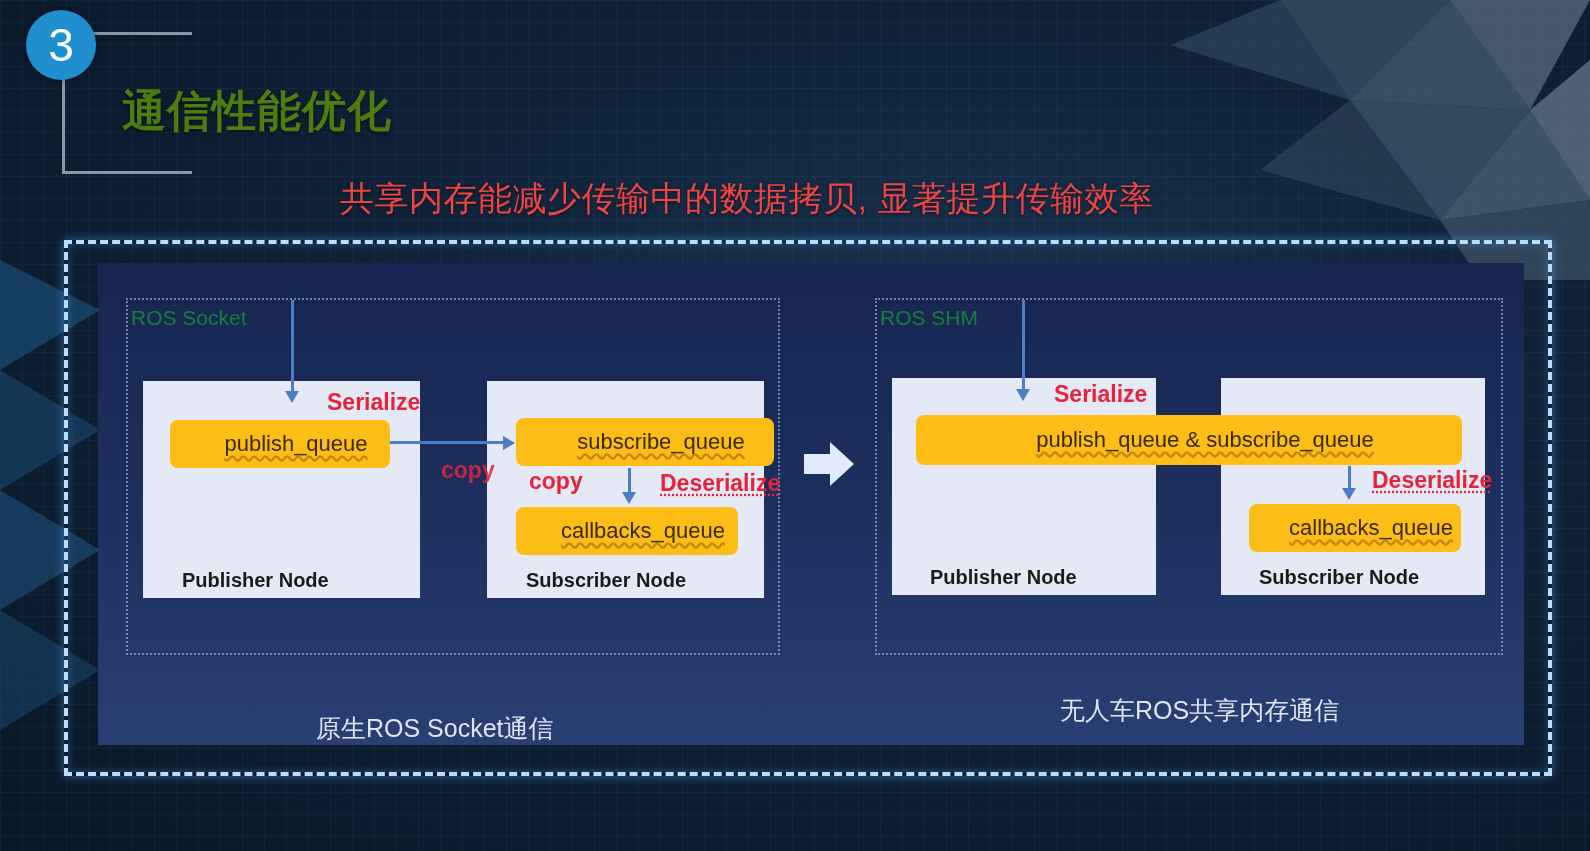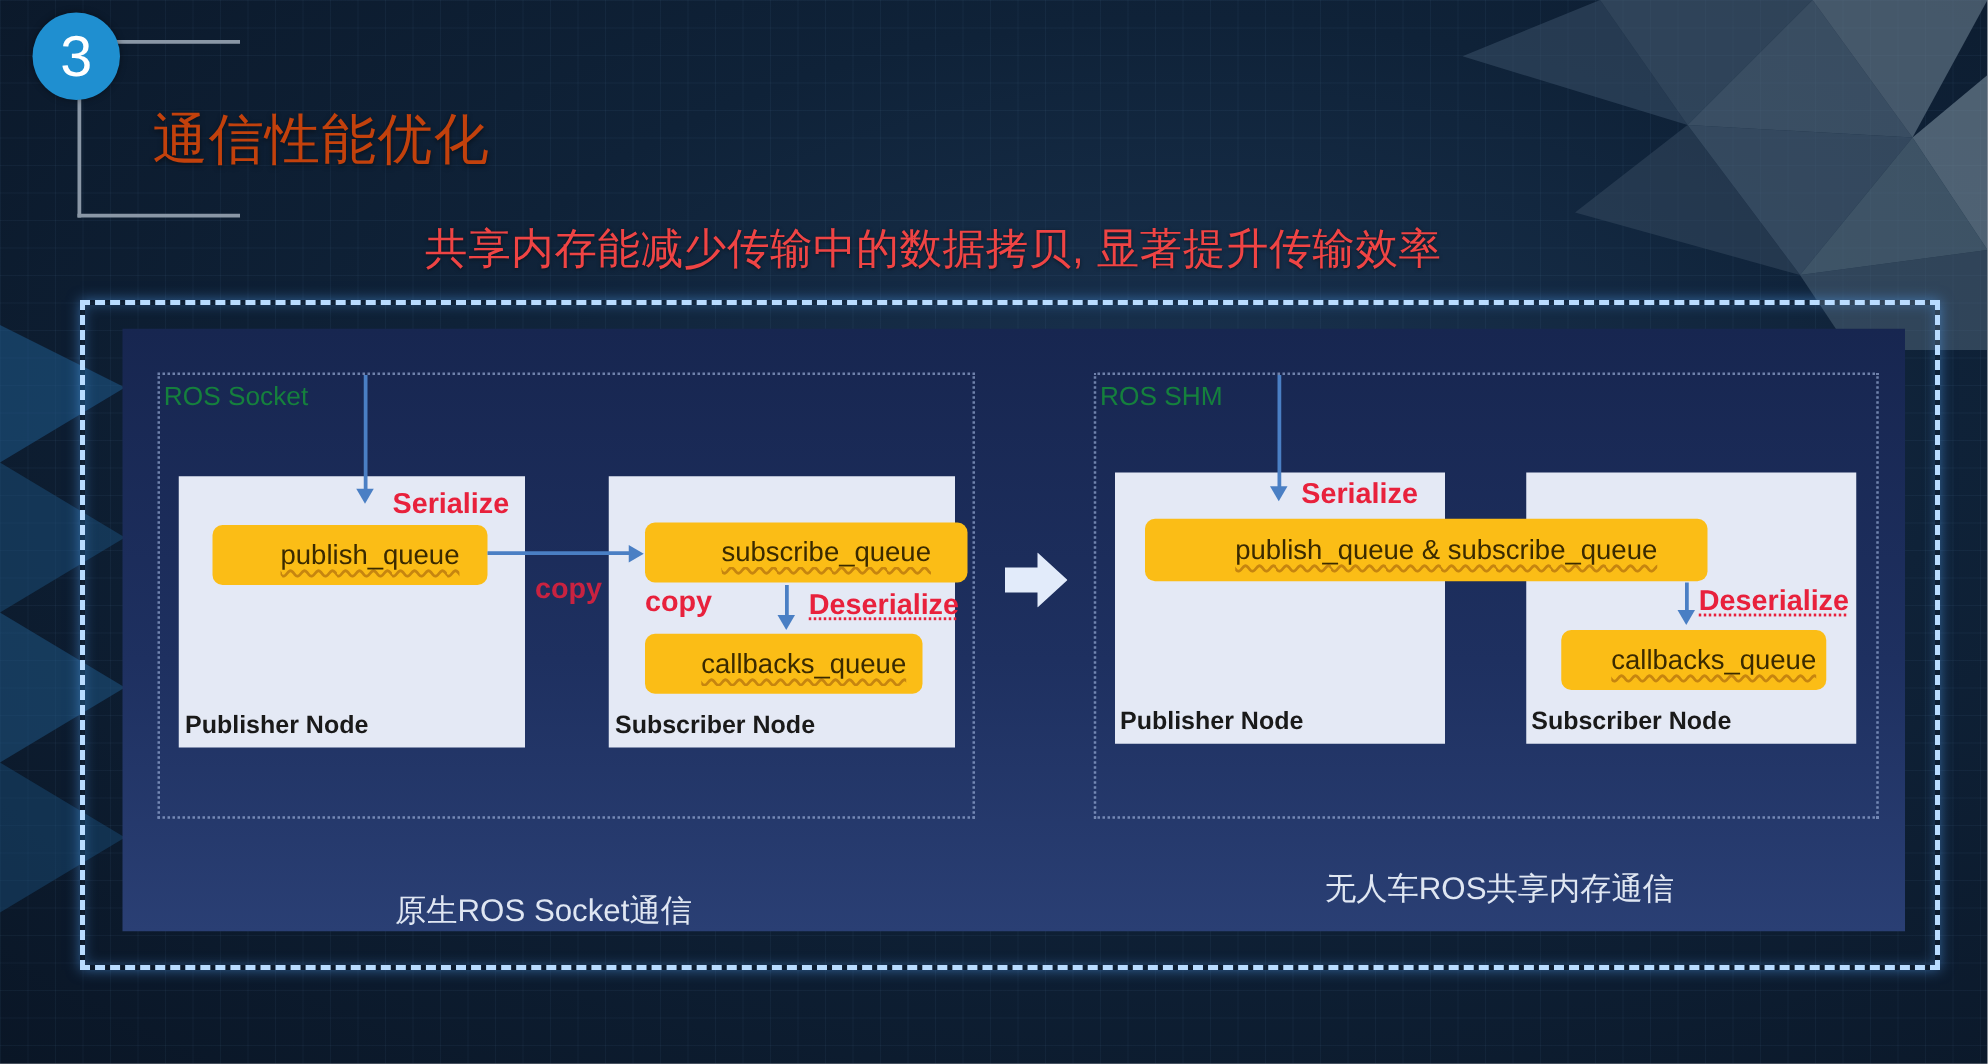--- a/index.html
+++ b/index.html
@@ -23,21 +23,21 @@
   .badge {
     position:absolute; left:26px; top:10px; width:70px; height:70px; border-radius:50%;
     background:#1f8fd0; color:#fff; font-size:46px; line-height:70px; text-align:center;
     box-shadow: 0 0 6px rgba(0,0,0,0.4);
   }
   .bracket {
     position:absolute; left:62px; top:32px; width:130px; height:142px;
     border:3px solid #8a97a6; border-right:none; box-sizing:border-box;
   }
   .title {
-    position:absolute; left:122px; top:82px; color:#c2410c; font-size:44px; font-weight:normal;
+    position:absolute; left:122px; top:82px; color:#4d7c0f; font-size:44px; font-weight:bold;
     letter-spacing:1px; text-shadow:0 2px 4px rgba(0,0,0,0.5);
   }
   .subtitle {
     position:absolute; left:340px; top:176px; color:#ef4444; font-size:34px;
     letter-spacing:0.5px; text-shadow:0 1px 3px rgba(0,0,0,0.5);
   }
 
   
   .outer-dash {
     position:absolute; left:64px; top:240px; width:1488px; height:536px;
@@ -53,33 +53,33 @@
   .group {
     position:absolute; border:2px dotted rgba(170,190,230,0.6); box-sizing:border-box;
   }
   .group-label {
     position:absolute; color:#15803d; font-size:21px; font-weight:normal;
   }
   .node {
     position:absolute; background:#e4e9f5; box-sizing:border-box;
   }
   .node-label {
-    position:absolute; color:#1a1a1a; font-size:20px; font-weight:bold;
+    position:absolute; color:#1a1a1a; font-size:20px; font-weight:bold;margin-left:34px;
   }
   .queue {
     position:absolute; background:#fbbd16; border-radius:8px; color:#3a2a00;
     font-size:22px; text-align:center; box-sizing:border-box;
     display:flex; align-items:center; justify-content:center;padding-left:32px;
   }
   .queue span {
     text-decoration: underline; text-decoration-style: wavy; text-decoration-color:#c6850f;
     text-underline-offset: 4px;
   }
   .red {
-    position:absolute; color:#e8213c; font-size:23px; font-weight:bold;
+    position:absolute; color:#e8213c; font-size:23px; font-weight:bold;margin-left:13px;
   }
   .red.ul { text-decoration: underline dotted #e8213c; text-underline-offset:3px; }
   .vline { position:absolute; width:3px; background:#4a7fc4; }
   .hline { position:absolute; height:3px; background:#4a7fc4; }
   .ahead-down {
     position:absolute; width:0; height:0;
     border-left:7px solid transparent; border-right:7px solid transparent; border-top:12px solid #4a7fc4;
   }
   .ahead-right {
     position:absolute; width:0; height:0;
@@ -168,21 +168,21 @@
 <div class="node" style="left:892px; top:378px; width:264px; height:217px;"></div>
 <div class="node-label" style="left:896px; top:566px;">Publisher Node</div>
 
 <div class="node" style="left:1221px; top:378px; width:264px; height:217px;"></div>
 <div class="node-label" style="left:1225px; top:566px;">Subscriber Node</div>
 
 <div class="vline" style="left:1022px; top:300px; height:90px;"></div>
 <div class="ahead-down" style="left:1016px; top:389px;"></div>
 <div class="red" style="left:1041px; top:381px;">Serialize</div>
 
-<div class="queue" style="left:916px; top:415px; width:450px; height:50px;justify-content:center;">
+<div class="queue" style="left:916px; top:415px; width:546px; height:50px;justify-content:center;">
   <span>publish_queue &amp; subscribe_queue</span>
 </div>
 
 <div class="vline" style="left:1348px; top:466px; height:22px;"></div>
 <div class="ahead-down" style="left:1342px; top:488px;"></div>
 <div class="red ul" style="left:1359px; top:467px;">Deserialize</div>
 
 <div class="queue" style="left:1249px; top:504px; width:212px; height:48px;">
   <span>callbacks_queue</span>
 </div>

